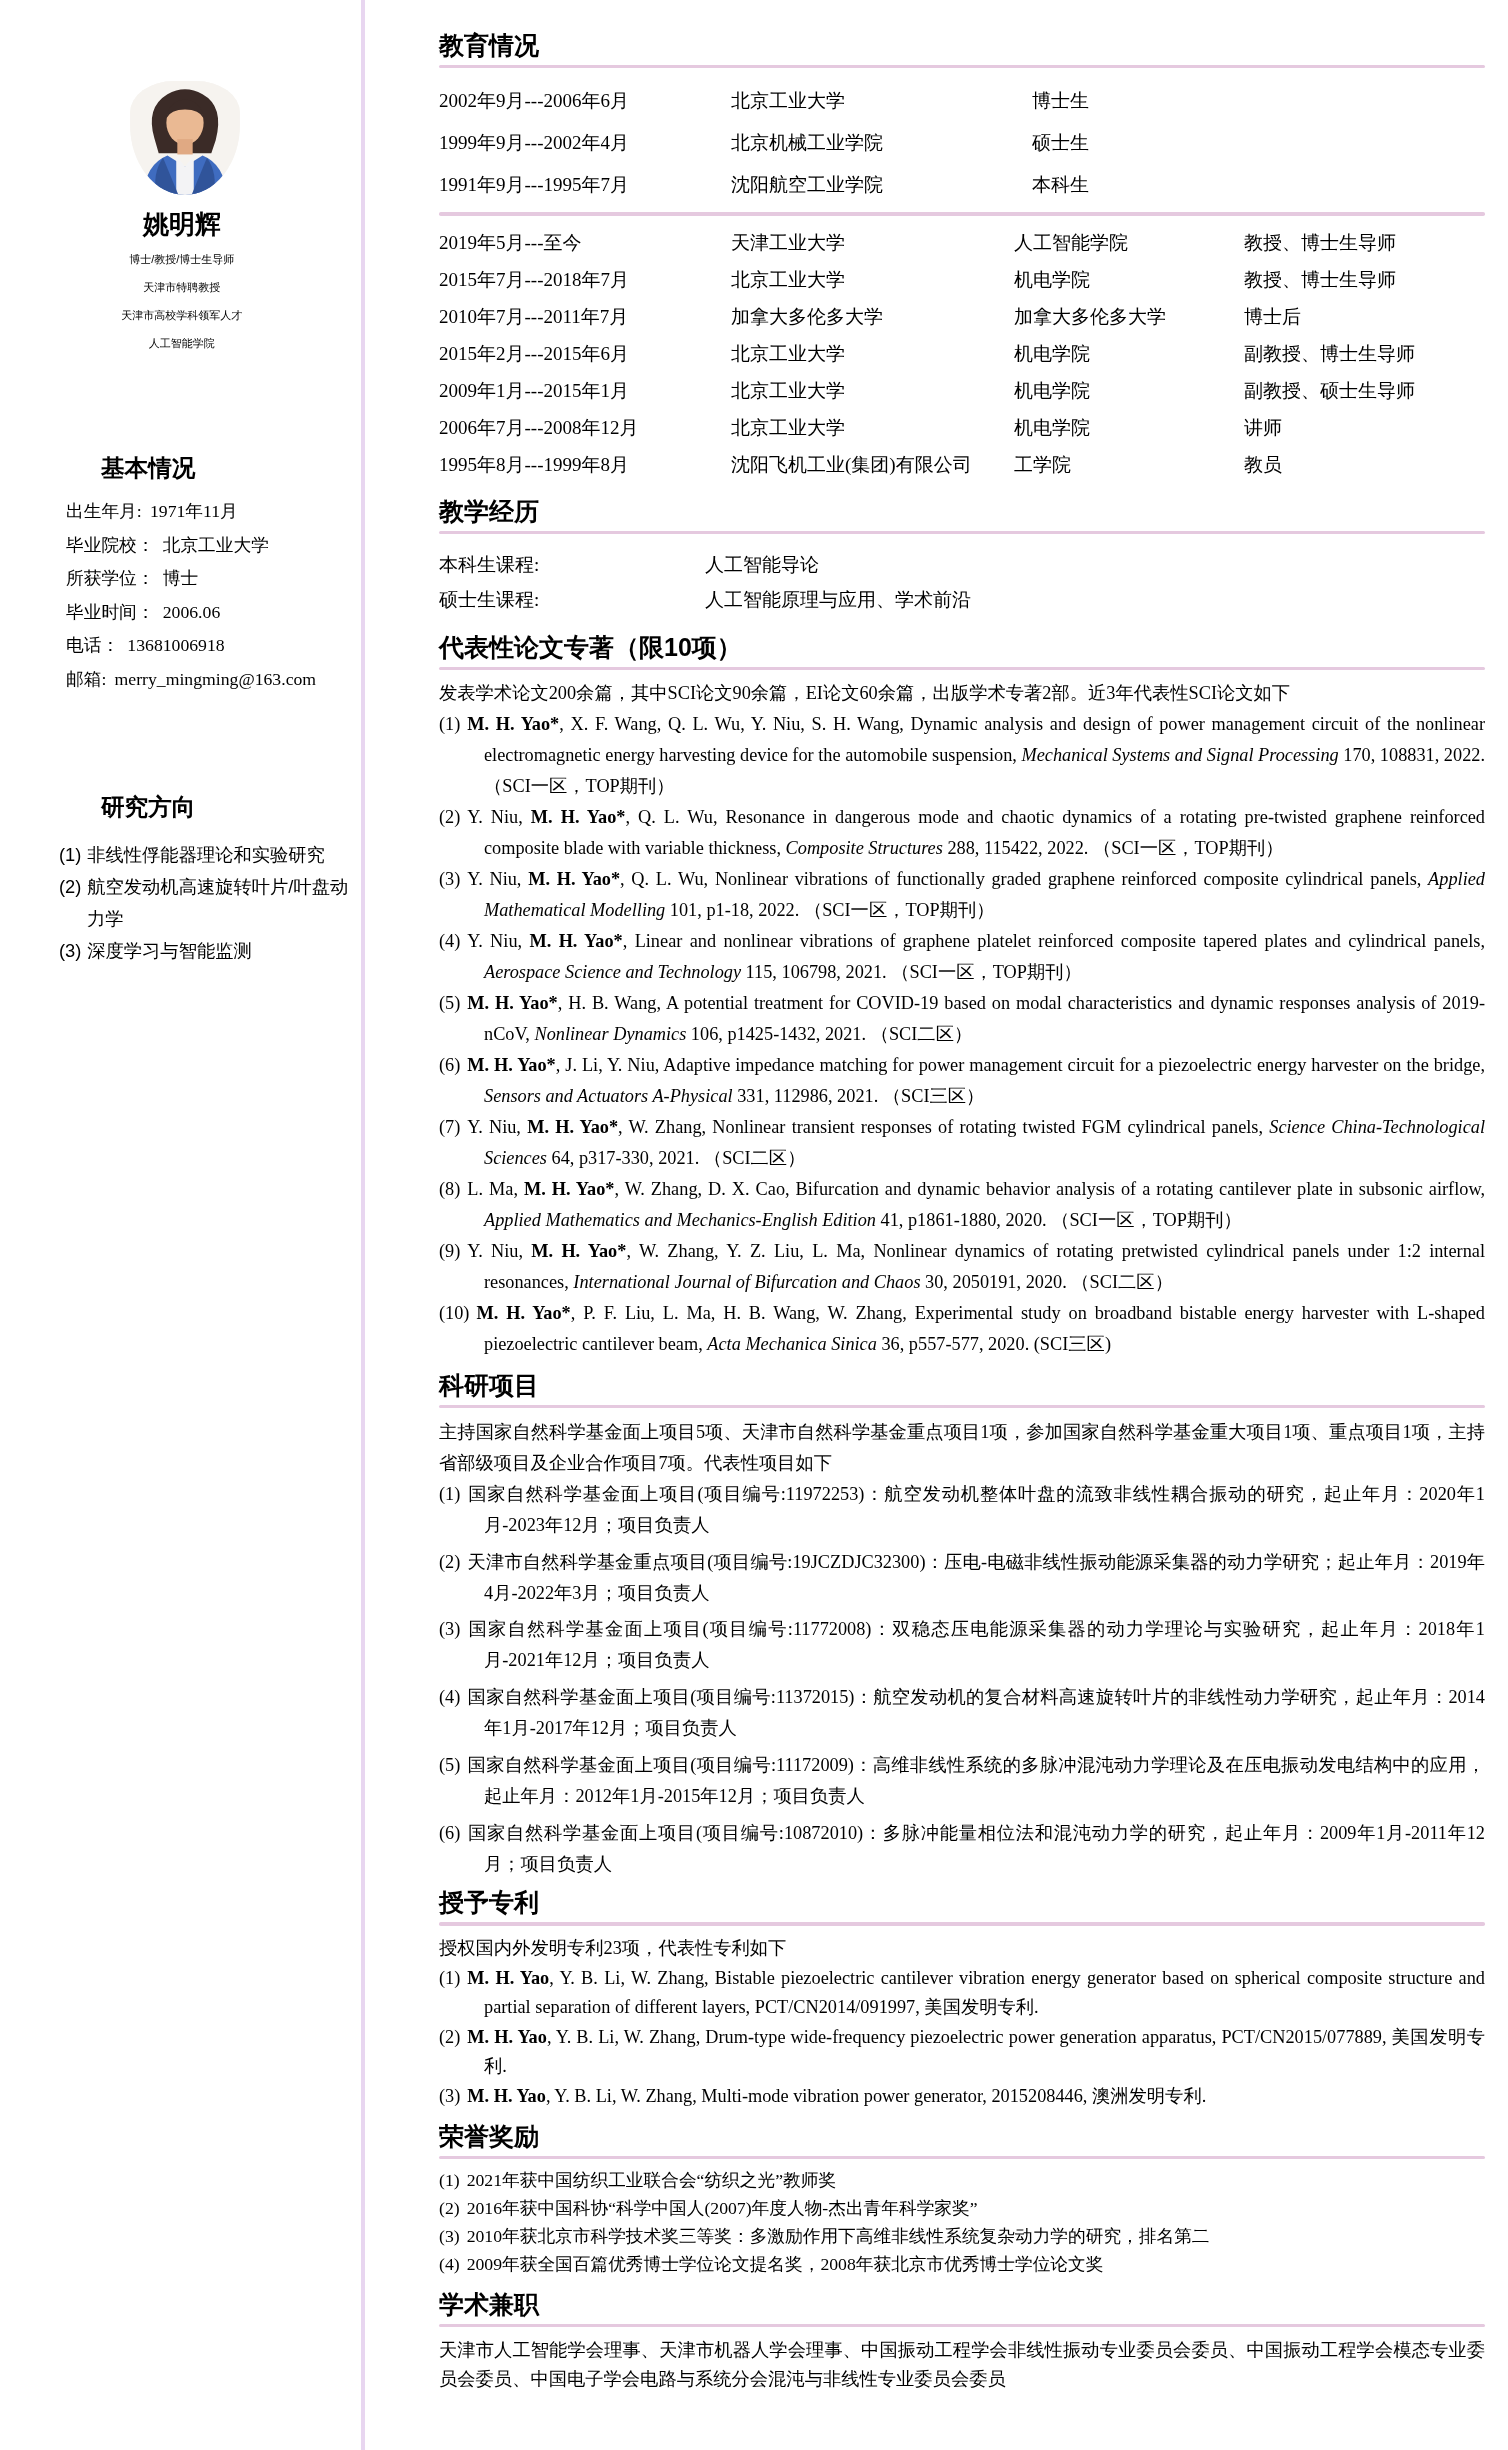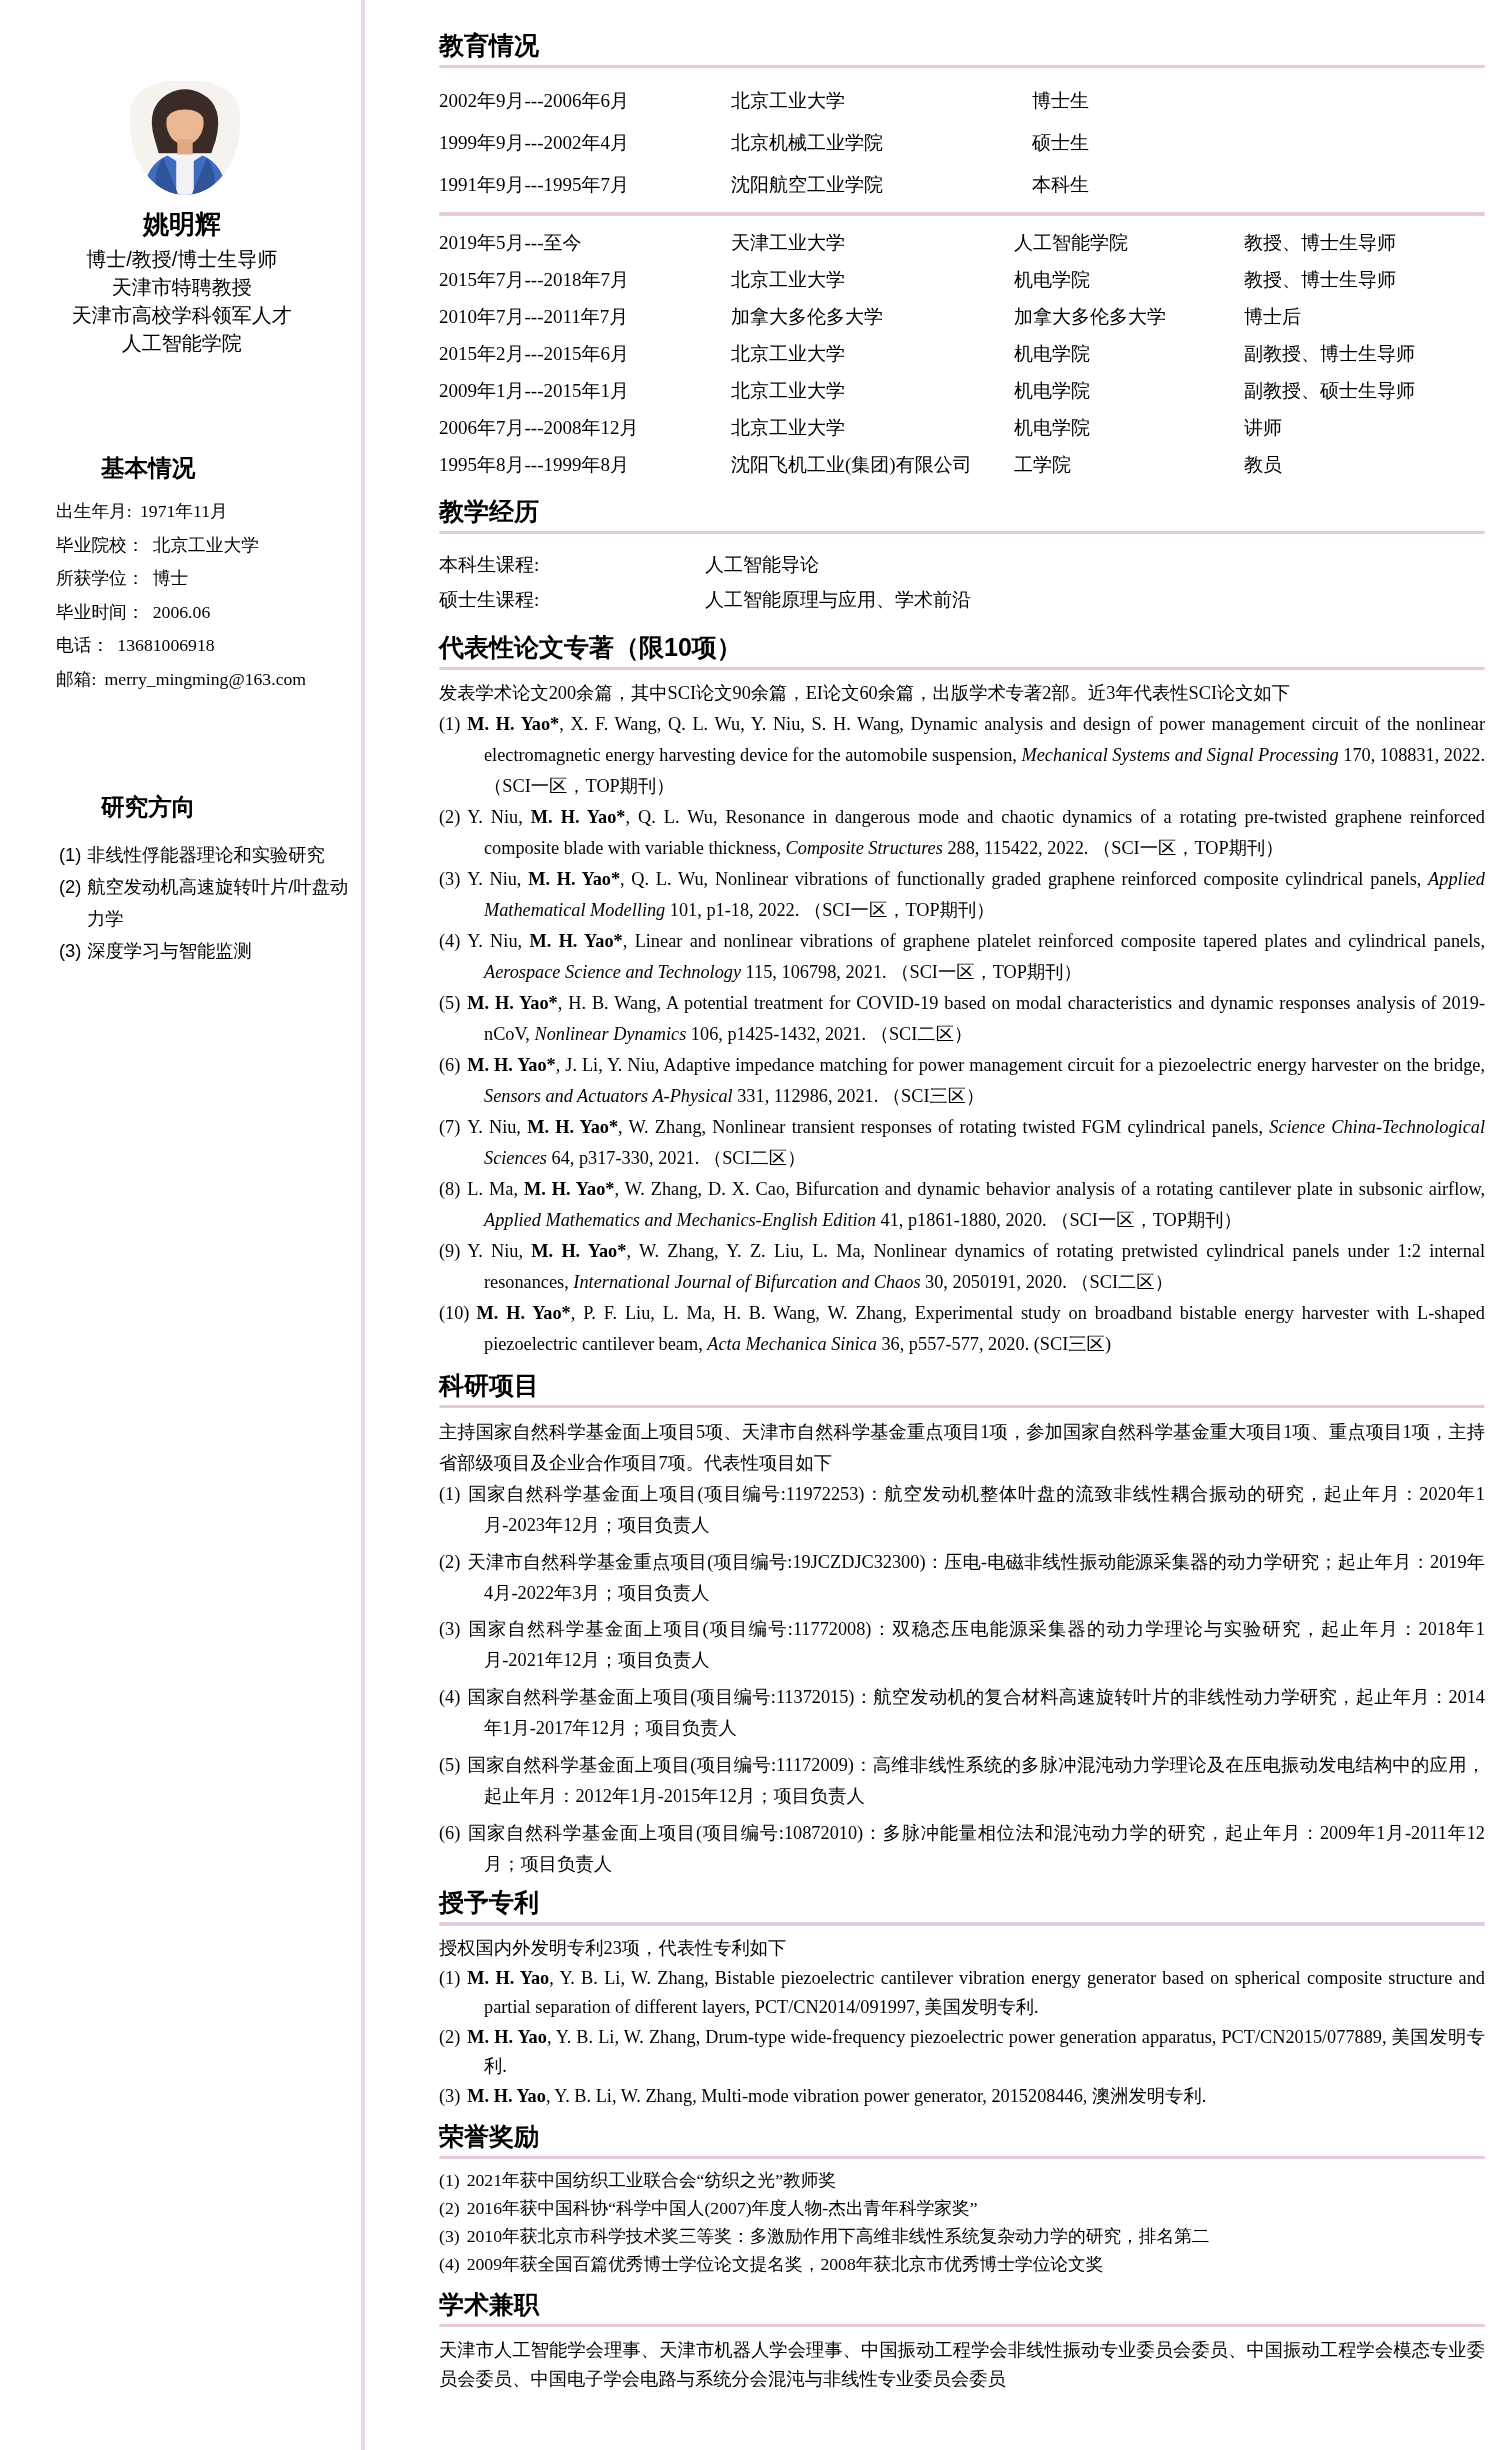--- a/index.html
+++ b/index.html
@@ -7,26 +7,26 @@
         font-family:"Liberation Serif","DejaVu Serif",serif;color:#000;}
   
   .sidebar{position:absolute;left:0;top:0;width:364px;height:2450px;}
   .divider{position:absolute;left:361px;top:0;width:4.1px;height:2450px;}
   .photo{position:absolute;left:130px;top:81px;width:110px;height:114px;overflow:hidden;
          border-radius:40% 40% 50% 50% / 28% 28% 62% 62%;background:#f7f5f2;}
   .photo svg{display:block;width:100%;height:100%;}
   .sb-name{position:absolute;left:0;top:210px;width:364px;text-align:center;
            font-family:"Liberation Sans","DejaVu Sans",sans-serif;font-weight:bold;font-size:26px;line-height:29.5px;}
   .sb-titles{position:absolute;left:11.8px;top:245px;width:340px;text-align:center;
-           font-family:"Liberation Sans","DejaVu Sans",sans-serif;font-size:20px;line-height:28px;}
+           font-family:"Liberation Sans","DejaVu Sans",sans-serif;font-size:11px;line-height:28px;}
   .sb-h{position:absolute;font-family:"Liberation Sans","DejaVu Sans",sans-serif;
         font-weight:bold;font-size:23.6px;line-height:27px;margin-left:41px;}
   .sb-h1{left:60px;top:455px;}
   .sb-h2{left:60px;top:795px;font-family:Liberation Mono, monospace;}
-  .info{position:absolute;left:56px;top:500px;width:282px;font-size:17.7px;}
+  .info{position:absolute;left:66px;top:500px;width:282px;font-size:17.7px;}
   .info-row{display:flex;margin-bottom:11.2px;line-height:22.4px;}
   .info-label{white-space:nowrap;margin-right:8.3px;}
   .info-value{flex:1;}
   .research{position:absolute;left:59px;top:839px;width:298px;
             font-family:"Liberation Sans","DejaVu Sans",sans-serif;font-size:18.3px;}
   .res-item{padding-left:28px;text-indent:-28px;line-height:32px;}
   .res-no{margin-right:5.9px;}
   
   .main{position:absolute;left:439px;top:0;width:1046px;}
   .section-h{font-family:"Liberation Sans","DejaVu Sans",sans-serif;font-weight:bold;

